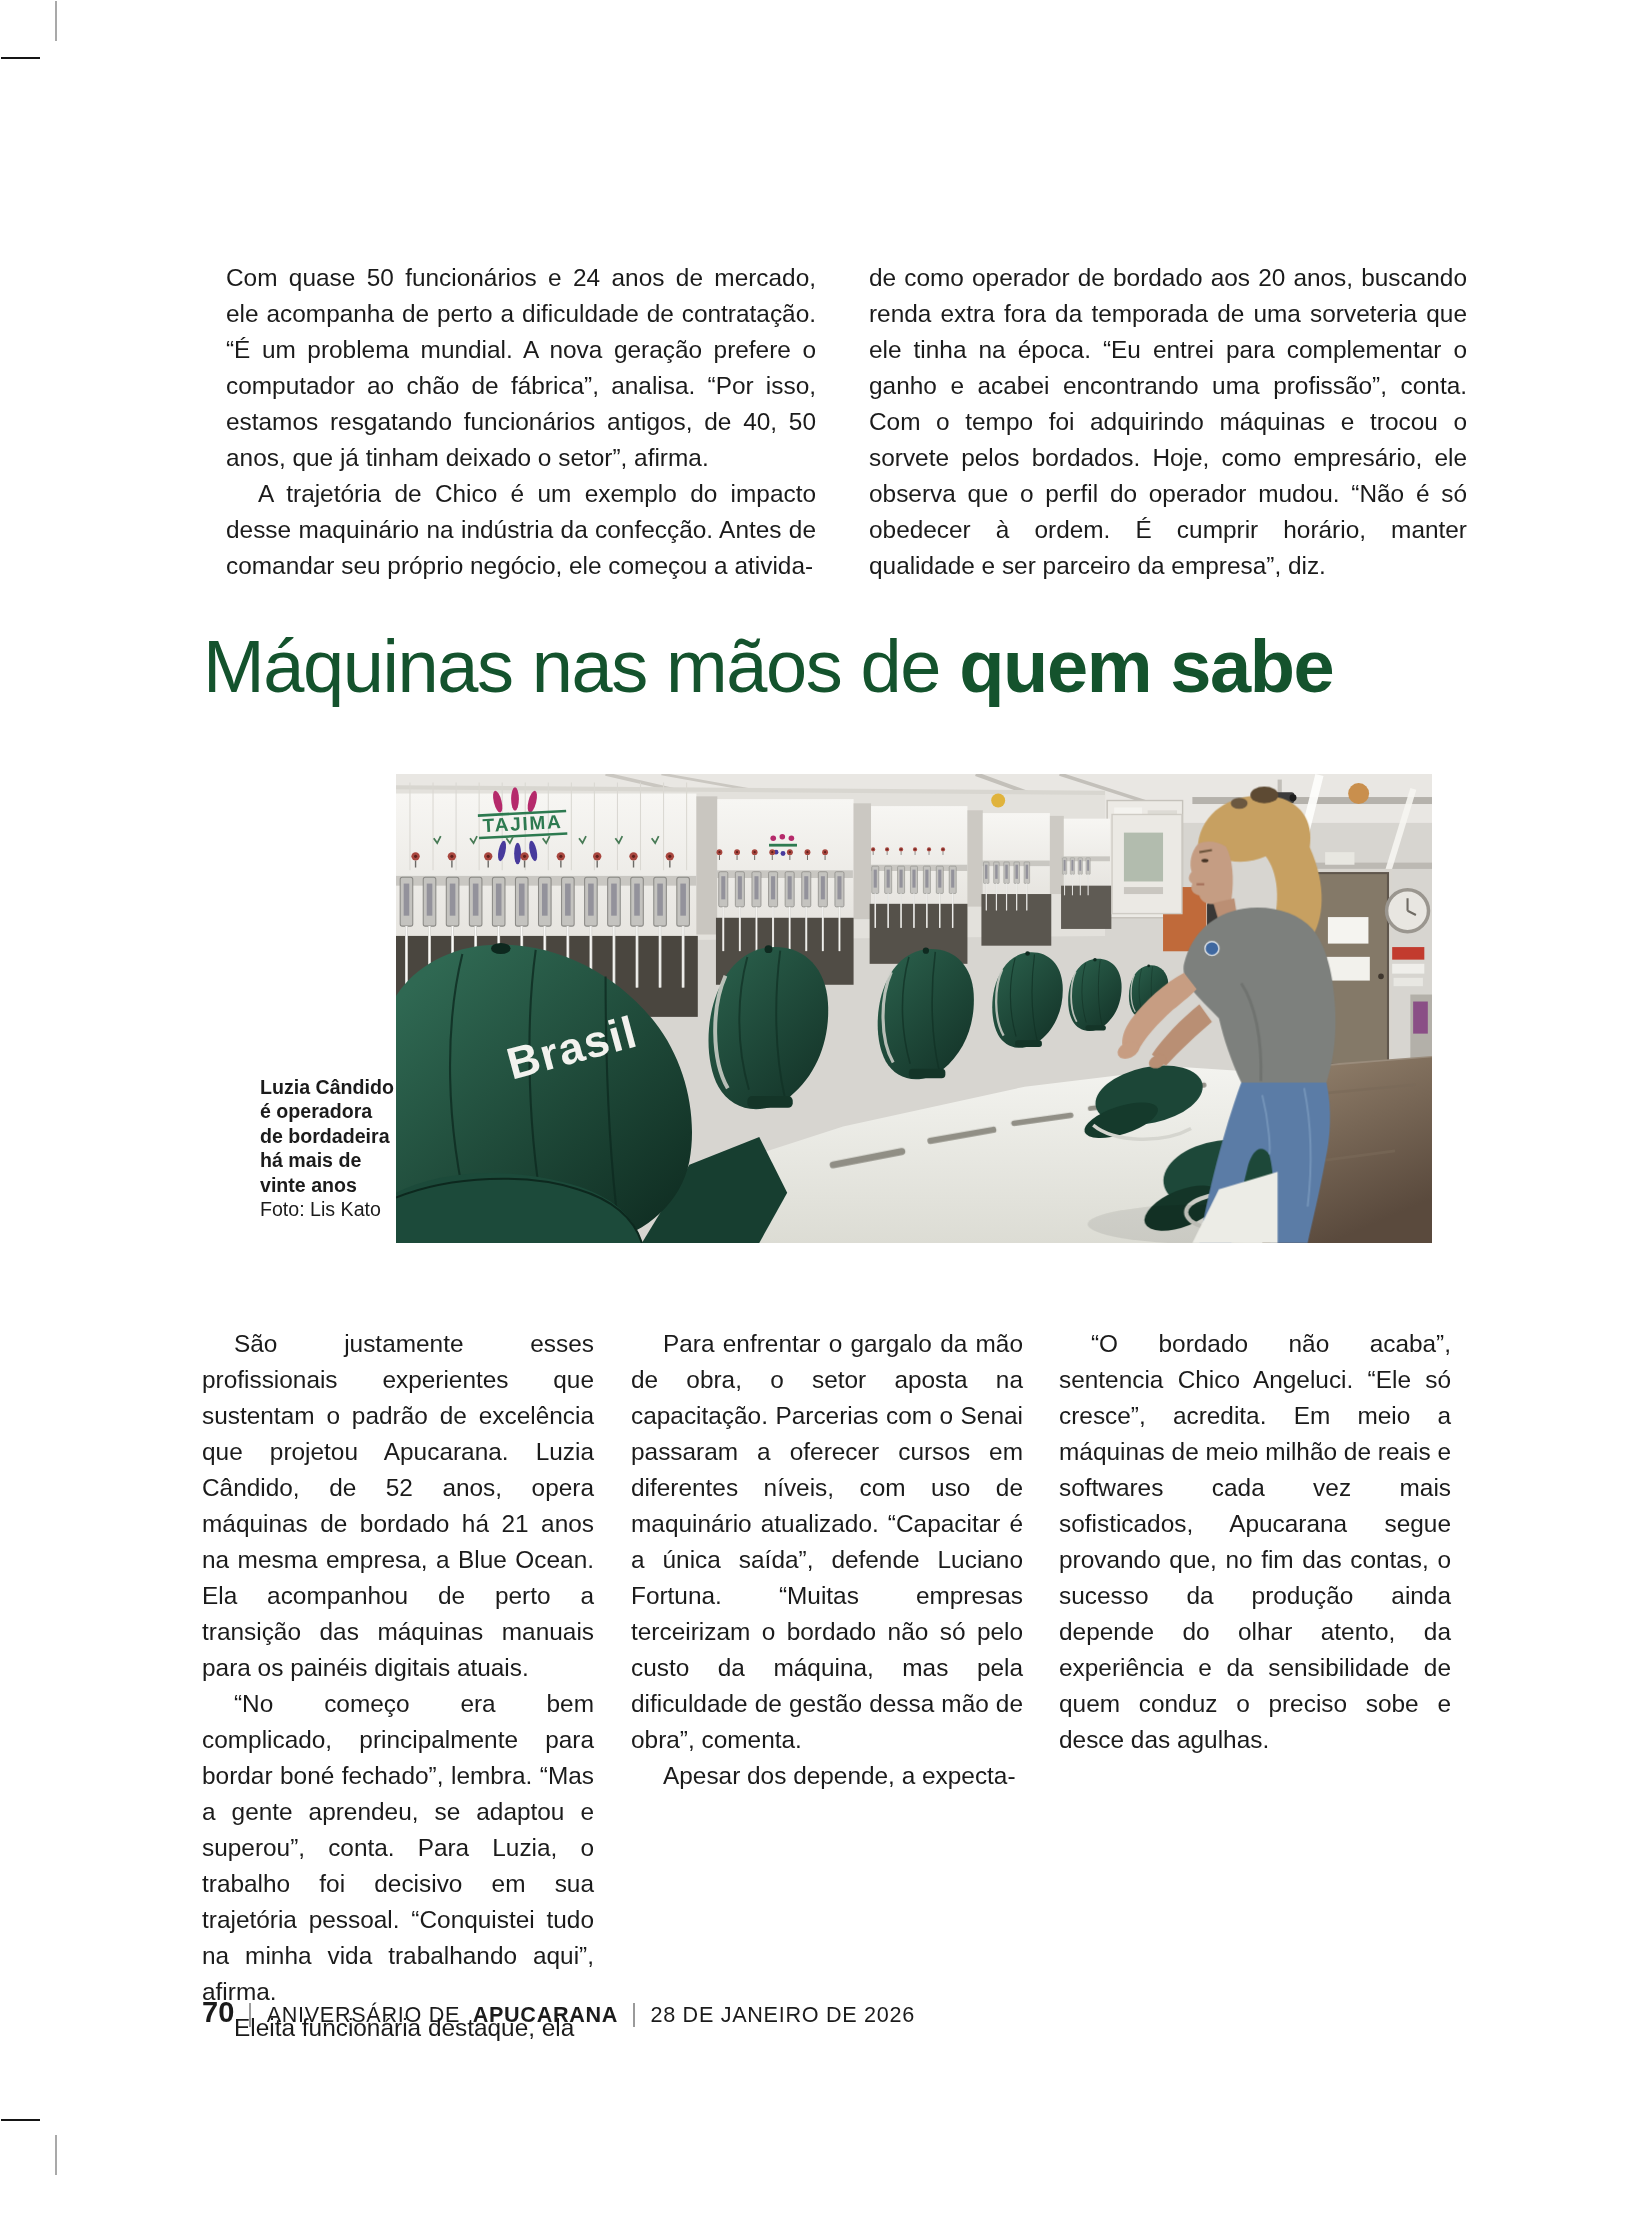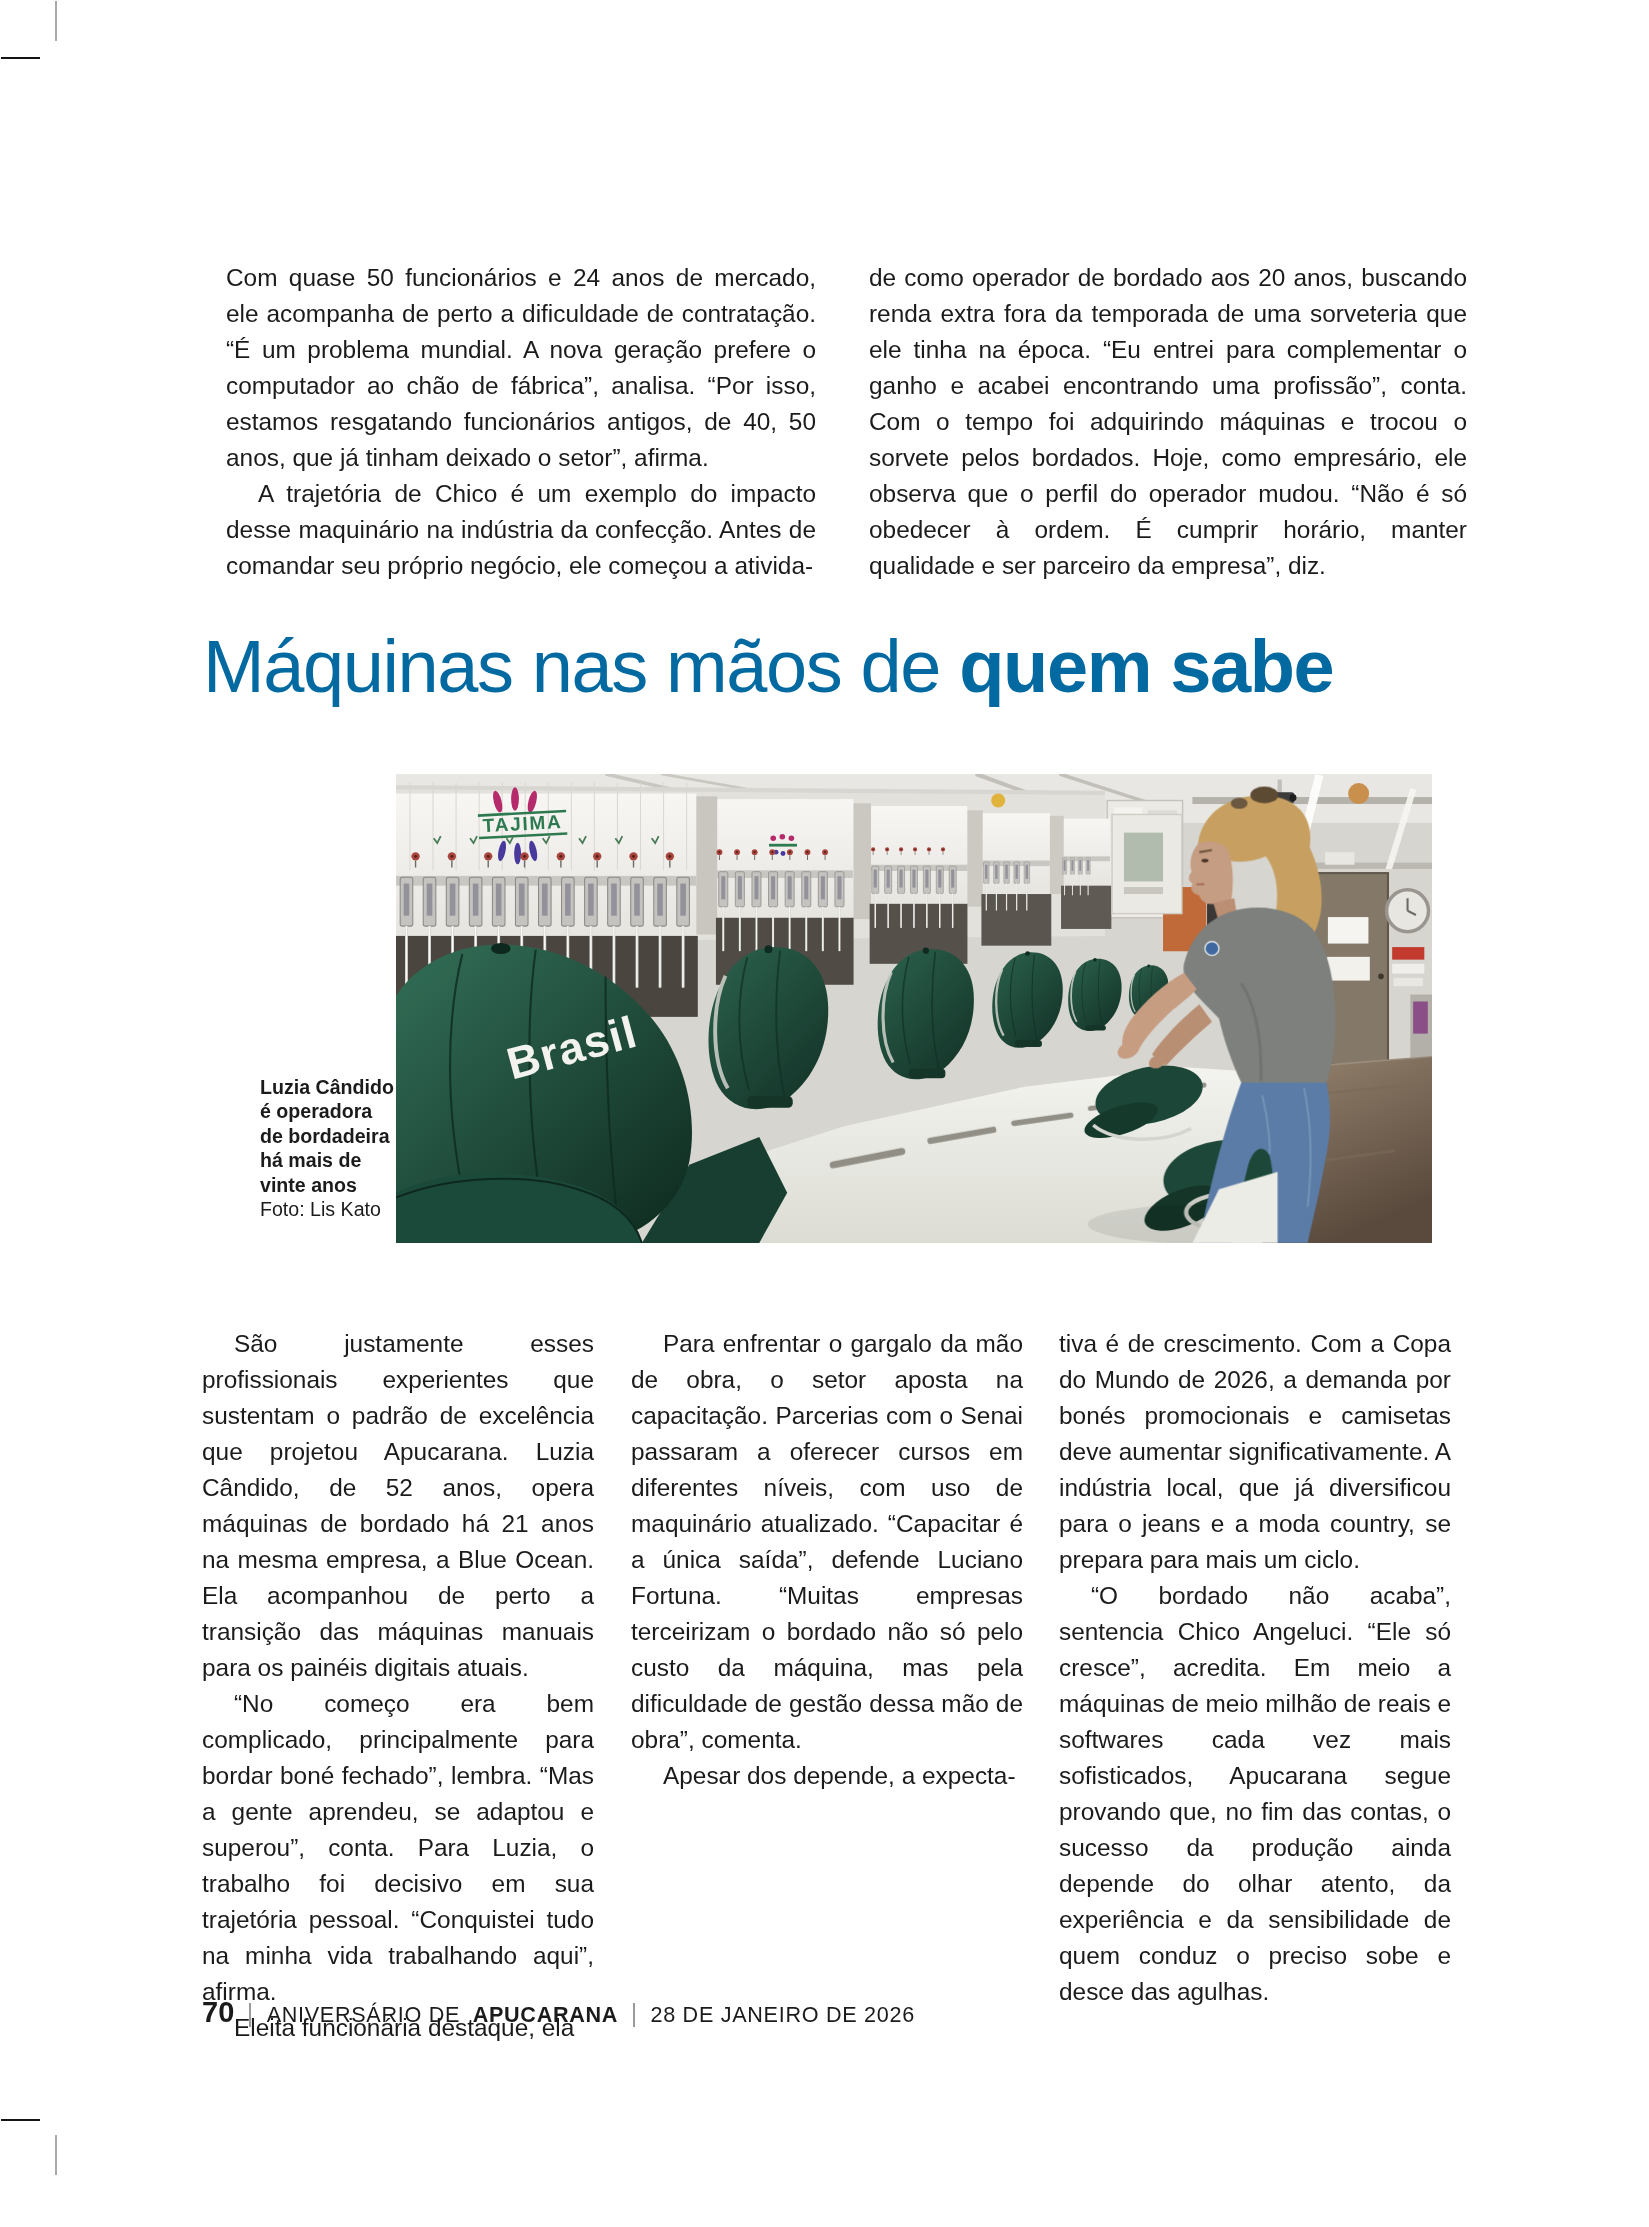--- a/index.html
+++ b/index.html
@@ -17,21 +17,21 @@
   .cropmark-h { position:absolute; width:39px; height:2.1px; background:#151515; }
 
   
   .intro-col { position:absolute; top:260px;margin-left:24px; }
   #intro-col1 { left:202px;  width:590px; }
   #intro-col2 { left:845px; width:598px; }
 
   
   .headline {
     position:absolute; left:203px; top:624px; width:1257px;
-    font-size:74px; letter-spacing:-1.4px; color:#0369a1; white-space:nowrap;
+    font-size:74px; letter-spacing:-1.4px; color:#14532d; white-space:nowrap;
     font-weight:400;
   }
   .headline b { font-weight:700; }
 
   
   .photo-wrap {
     position:absolute; left:396px; top:774px; width:1036px; height:469px;
     overflow:hidden; background:#d7d5d0;
   }
   .photo-wrap svg { display:block; width:100%; height:100%; }
@@ -412,21 +412,20 @@
 <div id="art-col1" class="art-col bodytext">
   <p class="ind">São justamente esses profissionais experientes que sustentam o padrão de excelência que projetou Apucarana. Luzia Cândido, de 52 anos, opera máquinas de bordado há 21 anos na mesma empresa, a Blue Ocean. Ela acompanhou de perto a transição das máquinas manuais para os painéis digitais atuais.</p>
   <p class="ind">“No começo era bem complicado, principalmente para bordar boné fechado”, lembra. “Mas a gente aprendeu, se adaptou e superou”, conta. Para Luzia, o trabalho foi decisivo em sua trajetória pessoal. “Conquistei tudo na minha vida trabalhando aqui”, afirma.</p>
   <p class="ind">Eleita funcionária destaque, ela</p>
 </div>
 <div id="art-col2" class="art-col bodytext">
   <p class="ind">Para enfrentar o gargalo da mão de obra, o setor aposta na capacitação. Parcerias com o Senai passaram a oferecer cursos em diferentes níveis, com uso de maquinário atualizado. “Capacitar é a única saída”, defende Luciano Fortuna. “Muitas empresas terceirizam o bordado não só pelo custo da máquina, mas pela dificuldade de gestão dessa mão de obra”, comenta.</p>
   <p class="ind">Apesar dos depende, a expecta-</p>
 </div>
 <div id="art-col3" class="art-col bodytext">
-  <p>tiva é de crescimento. Com a Copa do Mundo de 2026, a demanda por bonés promocionais e camisetas deve aumentar significativamente. A indústria local, que já diversificou para o jeans e a moda country, se prepara para mais um ciclo.</p>
   <p class="ind">“O bordado não acaba”, sentencia Chico Angeluci. “Ele só cresce”, acredita. Em meio a máquinas de meio milhão de reais e softwares cada vez mais sofisticados, Apucarana segue provando que, no fim das contas, o sucesso da produção ainda depende do olhar atento, da experiência e da sensibilidade de quem conduz o preciso sobe e desce das agulhas.</p>
 </div>
 
 <div class="footer">
   <span class="pageno">70</span>
   <span class="sep">|</span>
   <span>ANIVERSÁRIO DE</span>
   <span class="brand">APUCARANA</span>
   <span class="sep">|</span>
   <span>28 DE JANEIRO DE 2026</span>

